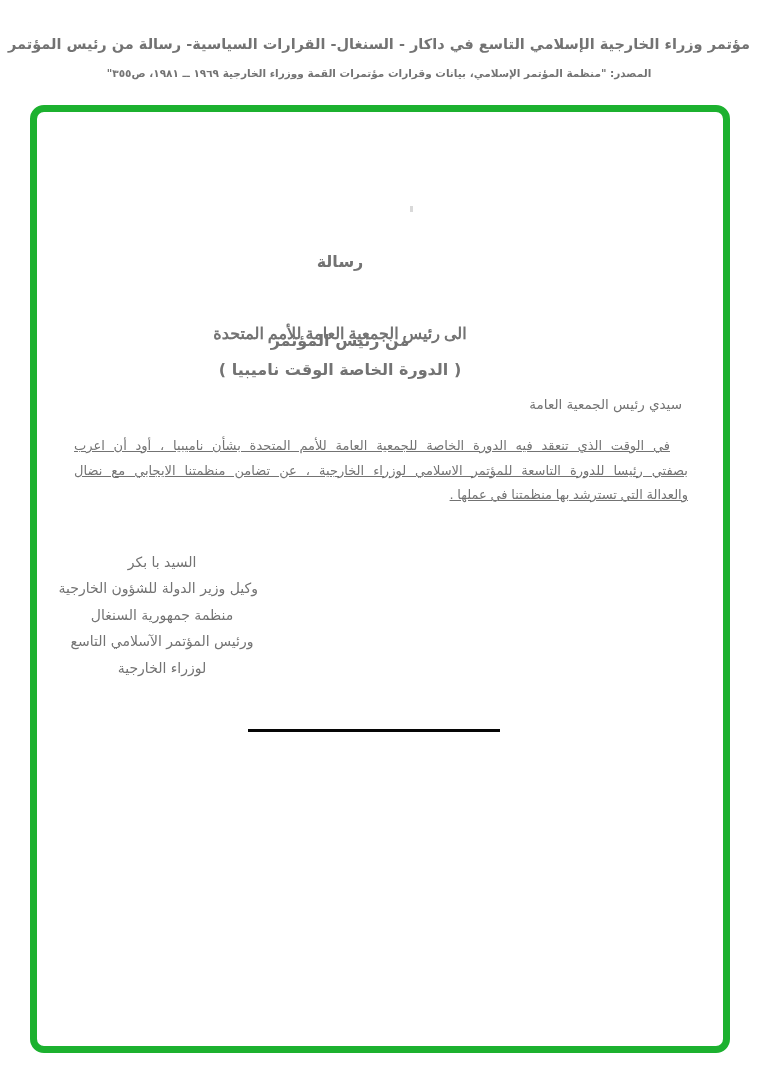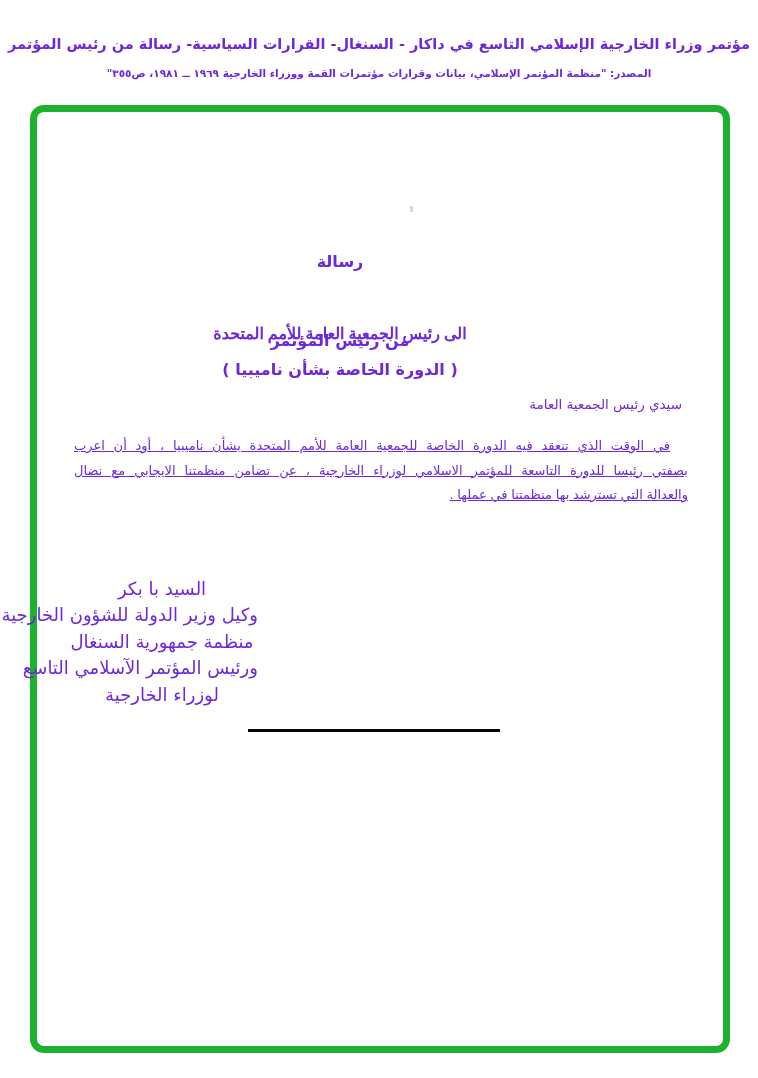--- a/index.html
+++ b/index.html
@@ -6,21 +6,21 @@
     margin: 0;
     padding: 0;
     background: #ffffff;
   }
   .page {
     position: relative;
     width: 758px;
     height: 1078px;
     background: #ffffff;
     font-family: "DejaVu Sans", sans-serif;
-    color: #6d28d9;
+    color: #737373;
     overflow: hidden;
   }
   
   .hdr-title {
     position: absolute;
     top: 36px;
     left: 0;
     width: 758px;
     text-align: center;
     direction: rtl;
@@ -105,25 +105,25 @@
   }
   .body-line.first { padding-right: 18px; }
   .body-line.last {
     text-align: right;
     text-align-last: right;
   }
   
   .sig-block {
     position: absolute;
     left: 66px;
-    top: 576px;
+    top: 549px;
     width: 192px;
     direction: rtl;
     text-align: center;
-    font-size: 18px;
+    font-size: 14px;
   }
   .sig-line {
     line-height: 26.4px;
     white-space: nowrap;
   }
   
   .rule {
     position: absolute;
     left: 248px;
     top: 729px;
@@ -140,21 +140,21 @@
   <div class="hdr-title">مؤتمر وزراء الخارجية الإسلامي التاسع في داكار - السنغال- القرارات السياسية- رسالة من رئيس المؤتمر</div>
   <div class="hdr-source">المصدر: "منظمة المؤتمر الإسلامي، بيانات وقرارات مؤتمرات القمة ووزراء الخارجية ١٩٦٩ ــ ١٩٨١، ص٣٥٥"</div>
 
   <div class="frame"></div>
 
   <div class="speck"></div>
 
   <div class="title-line tl0">رسالة</div>
   <div class="title-line tl1">من رئيس المؤتمر</div>
   <div class="title-line tl2">الى رئيس الجمعية العامة للأمم المتحدة</div>
-  <div class="title-line tl3">( الدورة الخاصة بشأن ناميبيا )</div>
+  <div class="title-line tl3">( الدورة الخاصة الوقت ناميبيا )</div>
 
   <div class="salutation">سيدي رئيس الجمعية العامة</div>
 
   <div class="body-block">
     <div class="body-line first">في الوقت الذي تنعقد فيه الدورة الخاصة للجمعية العامة للأمم المتحدة بشأن ناميبيا ، أود أن اعرب</div>
     <div class="body-line">بصفتي رئيسا للدورة التاسعة للمؤتمر الاسلامي لوزراء الخارجية ، عن تضامن منظمتنا الايجابي مع نضال</div>
     <div class="body-line last">والعدالة التي تسترشد بها منظمتنا في عملها .</div>
   </div>
 
   <div class="sig-block">

